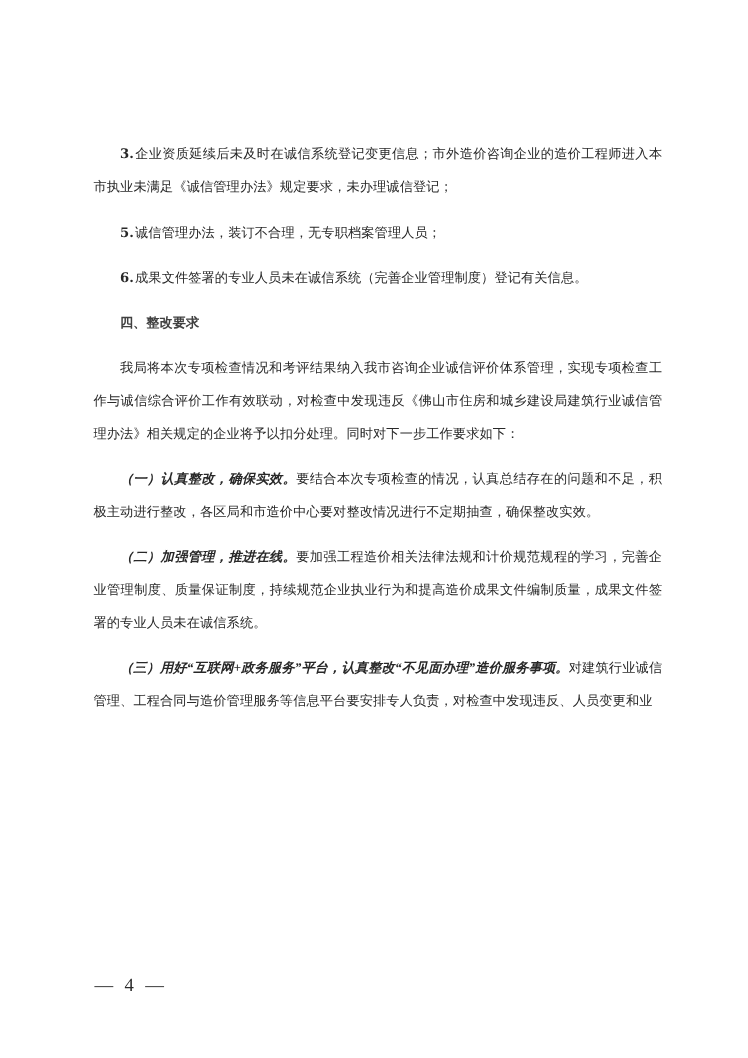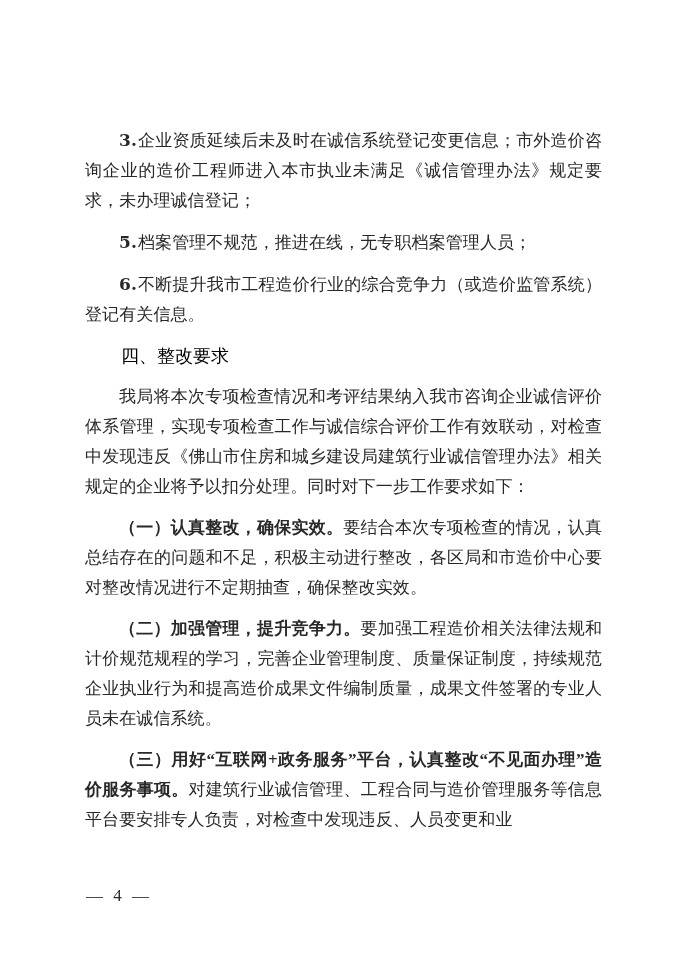--- a/index.html
+++ b/index.html
@@ -16,72 +16,73 @@
     color: #282828;
   }
   .page-content {
     position: absolute;
     left: 85px;
     top: 125px;
     width: 517px;
   }
   .para {
     margin: 0 0 11px 0;
-    font-size: 17px;
+    font-size: 12px;
     line-height: 30px;
     text-align: justify;
     text-justify: inter-character;
     text-indent: 2em;
     letter-spacing: 0.1px;
   }
   .item-num {
     font-weight: 700;
     font-family: "DejaVu Serif", serif;
     padding-right: 1px;
   }
   .section-heading {
     margin: 0 0 11px 0;
-    font-size: 18px;
+    font-size: 12px;
     line-height: 30px;
-    font-weight: 400;
+    font-weight: 700;
     text-indent: 2em;
     font-family: "Liberation Sans", "DejaVu Sans", sans-serif;
-    color: #000000;
+    color: #404040;
   }
   .lead {
     font-weight: 700;
+    font-style: italic;
   }
   .page-footer {
     position: absolute;
     left: 86px;
     top: 884px;
     font-size: 17px;
     line-height: 24px;
     letter-spacing: 1px;
     word-spacing: 4px;
     color: #2b2b2b;
   }
 </style>
 </head>
 <body>
 
 <div class="page-content">
 
   <p class="para"><span class="item-num">3.</span><span>企业资质延续后未及时在诚信系统登记变更信息；市外造价咨询企业的造价工程师进入本市执业未满足《诚信管理办法》规定要求，未办理诚信登记；</span></p>
 
 
-  <p class="para"><span class="item-num">5.</span><span>档案管理不规范，推进在线，无专职档案管理人员；</span></p>
+  <p class="para"><span class="item-num">5.</span><span>诚信管理办法，装订不合理，无专职档案管理人员；</span></p>
 
-  <p class="para"><span class="item-num">6.</span><span>不断提升我市工程造价行业的综合竞争力（或造价监管系统）登记有关信息。</span></p>
+  <p class="para"><span class="item-num">6.</span><span>成果文件签署的专业人员未在诚信系统（完善企业管理制度）登记有关信息。</span></p>
 
   <h2 class="section-heading">四、整改要求</h2>
 
   <p class="para"><span>我局将本次专项检查情况和考评结果纳入我市咨询企业诚信评价体系管理，实现专项检查工作与诚信综合评价工作有效联动，对检查中发现违反《佛山市住房和城乡建设局建筑行业诚信管理办法》相关规定的企业将予以扣分处理。同时对下一步工作要求如下：</span></p>
 
   <p class="para"><span class="lead">（一）认真整改，确保实效。</span><span>要结合本次专项检查的情况，认真总结存在的问题和不足，积极主动进行整改，各区局和市造价中心要对整改情况进行不定期抽查，确保整改实效。</span></p>
 
-  <p class="para"><span class="lead">（二）加强管理，提升竞争力。</span><span>要加强工程造价相关法律法规和计价规范规程的学习，完善企业管理制度、质量保证制度，持续规范企业执业行为和提高造价成果文件编制质量，成果文件签署的专业人员未在诚信系统。</span></p>
+  <p class="para"><span class="lead">（二）加强管理，推进在线。</span><span>要加强工程造价相关法律法规和计价规范规程的学习，完善企业管理制度、质量保证制度，持续规范企业执业行为和提高造价成果文件编制质量，成果文件签署的专业人员未在诚信系统。</span></p>
 
   <p class="para"><span class="lead">（三）用好“互联网+政务服务”平台，认真整改“不见面办理”造价服务事项。</span><span>对建筑行业诚信管理、工程合同与造价管理服务等信息平台要安排专人负责，对检查中发现违反、人员变更和业</span></p>
 
 </div>
 
 <div class="page-footer">— 4 —</div>
 
 </body></html>

